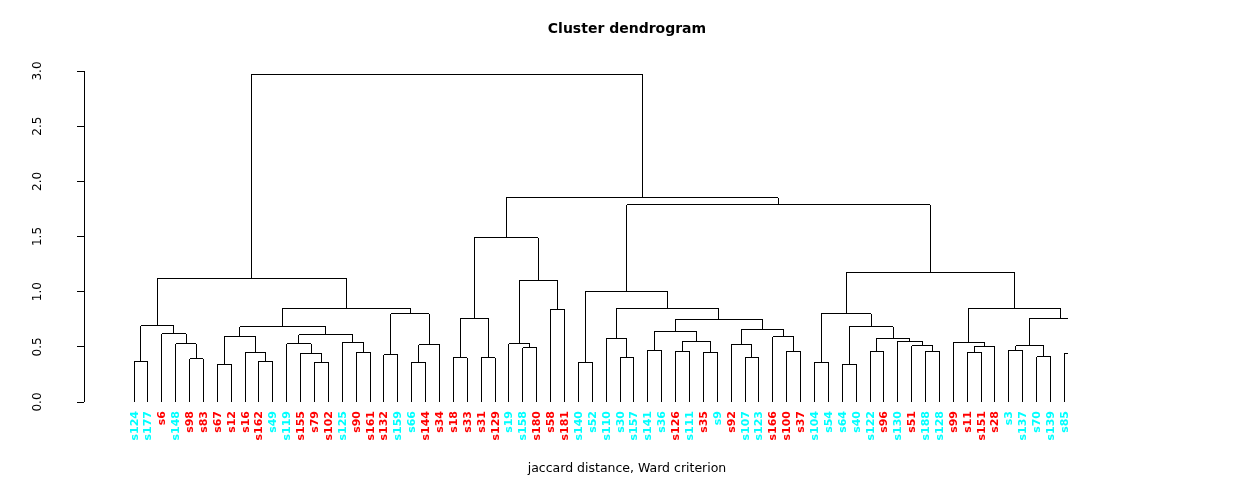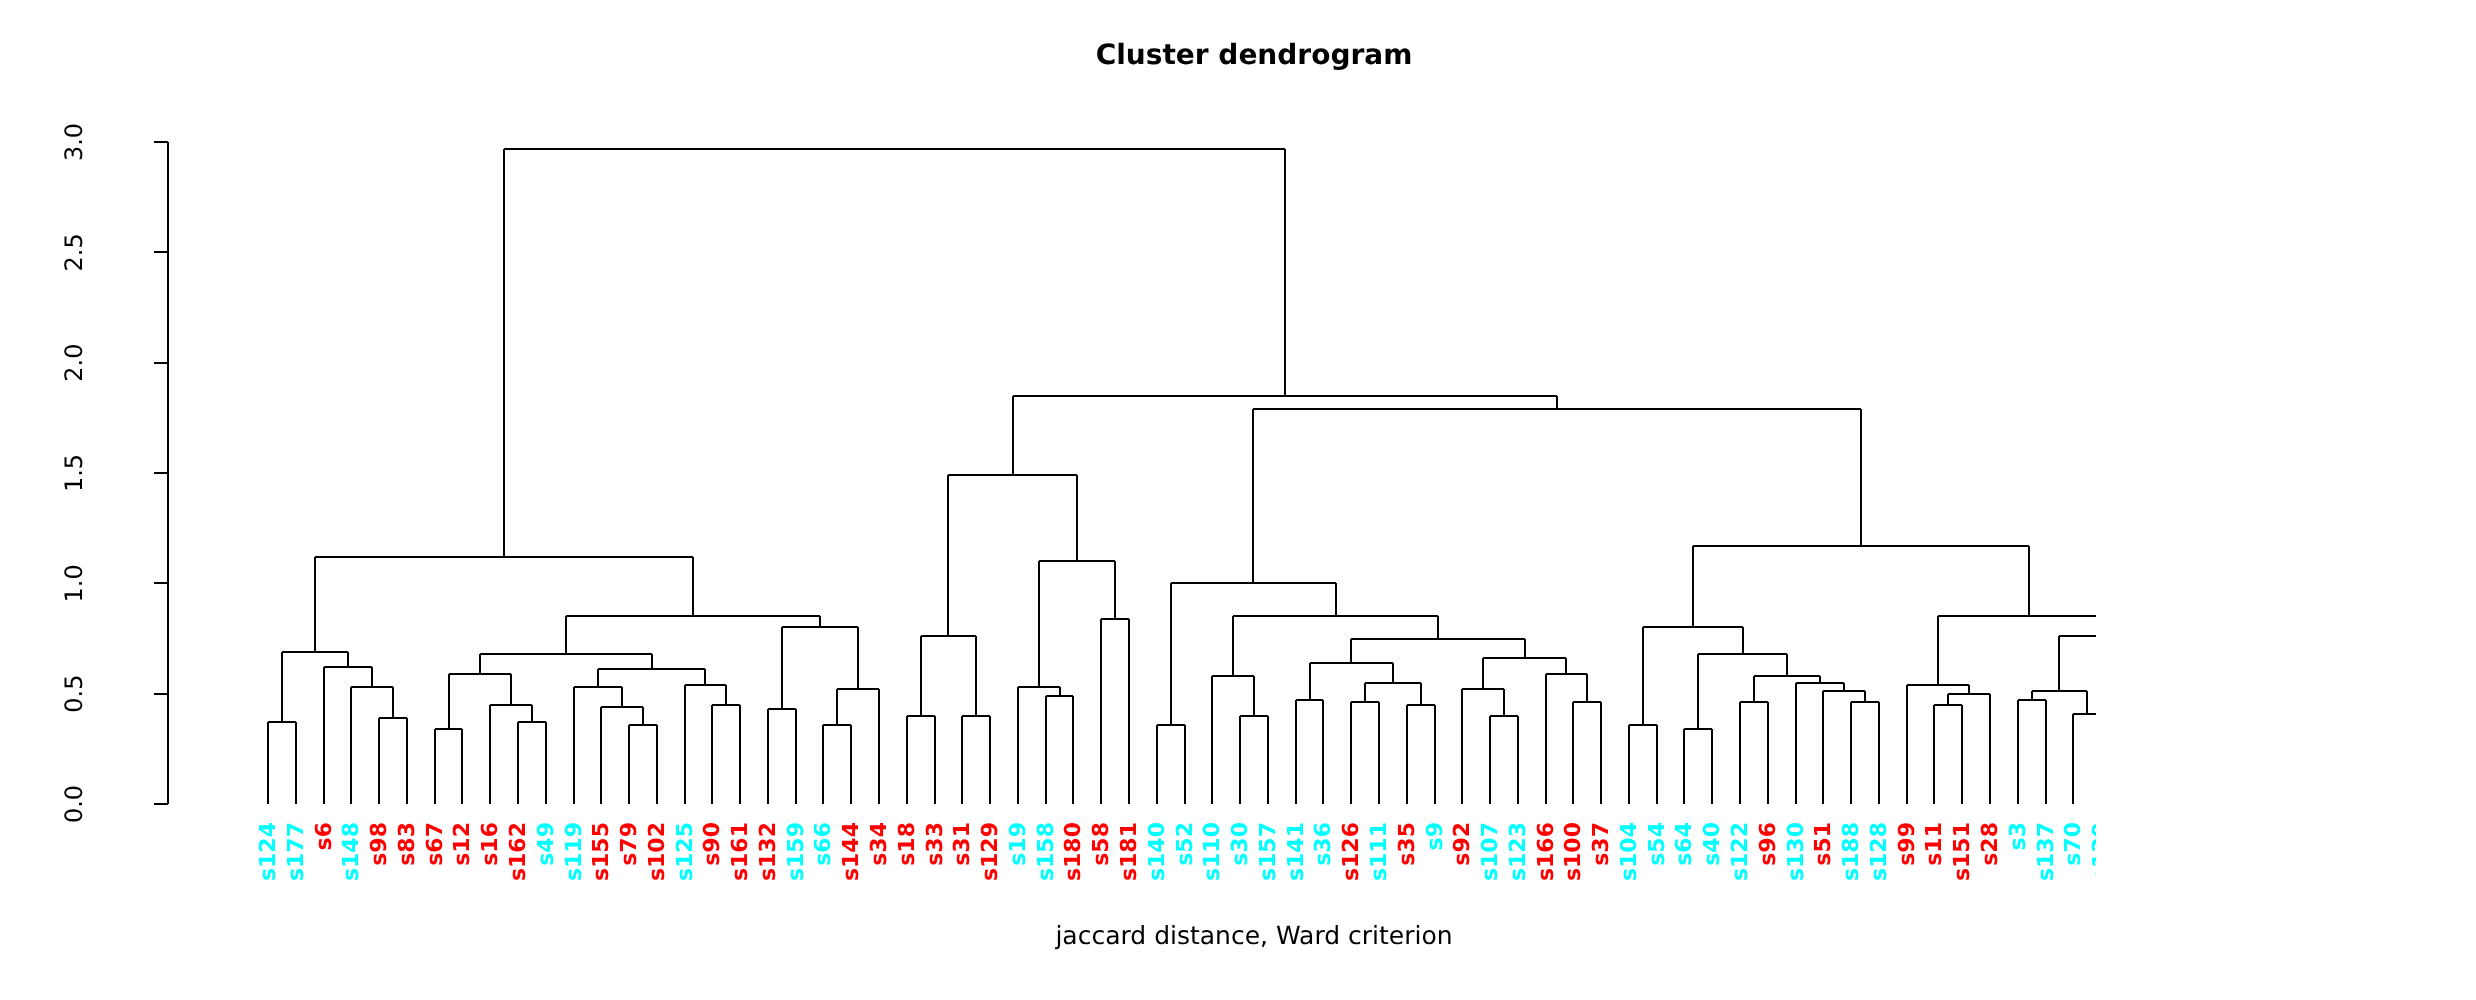--- a/index.html
+++ b/index.html
@@ -1,17 +1,17 @@
 <!DOCTYPE html>
 <html><head>
 <meta charset="utf-8">
 <style>
   html,body{margin:0;padding:0;background:#ffffff;}
   #canvas{position:relative;width:1048px;height:500px;background:#ffffff;overflow:hidden;
-          font-family:"DejaVu Sans","Liberation Sans",sans-serif;}
+          font-family:"DejaVu Sans","Liberation Sans",sans-serif;padding-left:20px;}
   #plot-title{position:absolute;left:8px;top:20px;width:1238px;text-align:center;
               font-size:14px;font-weight:bold;color:#000;}
   #plot-xlabel{position:absolute;left:8px;top:460px;width:1238px;text-align:center;
                font-size:12.5px;color:#000;}
   svg{position:absolute;left:0;top:0;}
   svg line{stroke:#000;stroke-width:1;shape-rendering:crispEdges;}
   .leaf-lab{font-family:"DejaVu Sans","Liberation Sans",sans-serif;font-size:11px;font-weight:bold;}
   .tick-lab{font-family:"DejaVu Sans","Liberation Sans",sans-serif;font-size:12px;fill:#000;}
 </style>
 </head>

